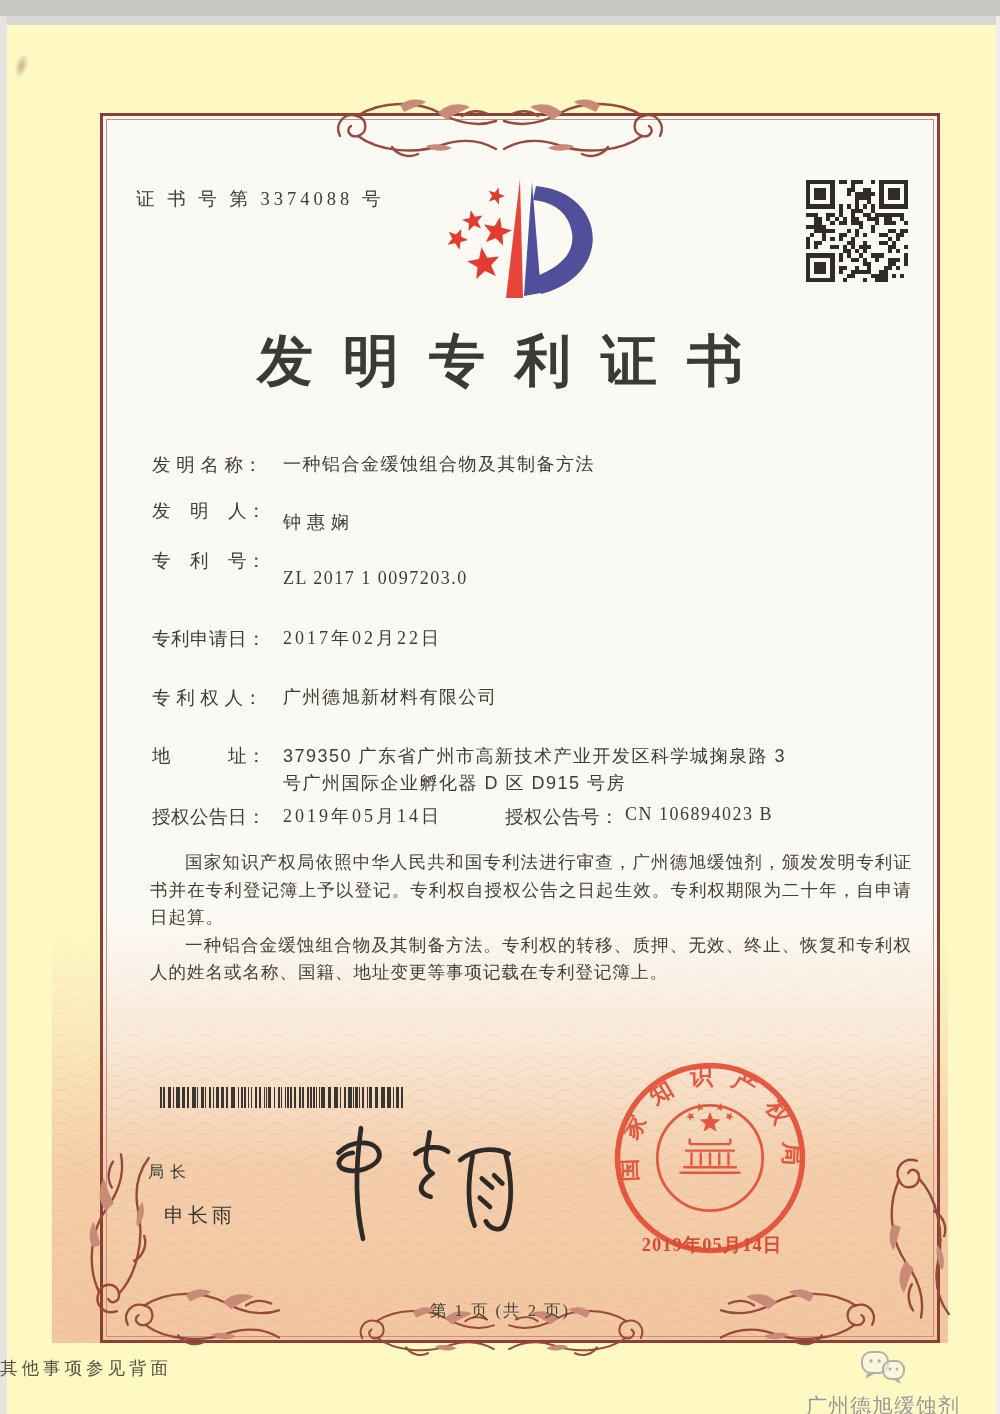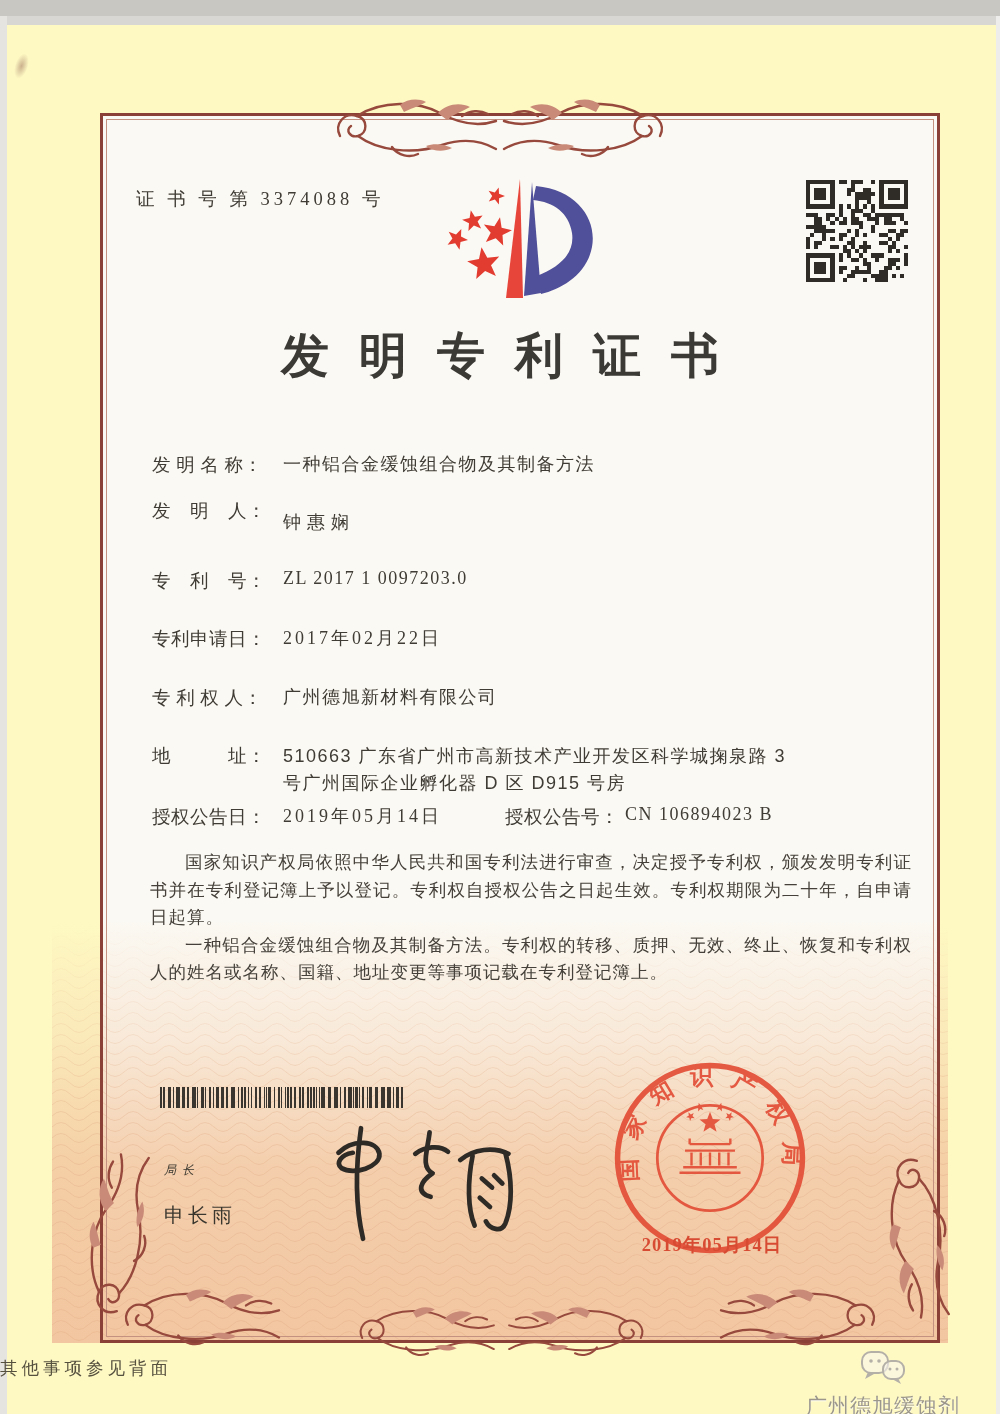--- a/index.html
+++ b/index.html
@@ -19,30 +19,30 @@
   .band-waves{position:absolute;inset:0;opacity:.55;
     -webkit-mask-image:linear-gradient(180deg,transparent 0,#000 45%,#000 100%);
     mask-image:linear-gradient(180deg,transparent 0,#000 45%,#000 100%);}
   .band-waves svg{width:100%;height:100%;}
   
   .frame-outer{position:absolute;left:100px;top:97px;width:834px;height:1224px;border:3px solid #8a4036;}
   .frame-inner{position:absolute;inset:3px;border:1px solid #c49181;}
   
   .abs{position:absolute;}
   .cert-no{left:136px;top:170px;font-size:18.5px;letter-spacing:4px;color:#3f3c35;}
-  .title{left:0;right:0;top:308px;text-align:center;font-size:48px;font-weight:700;
+  .title{left:0;right:0;top:308px;text-align:center;font-size:56px;font-weight:700;
     letter-spacing:30px;padding-left:30px;color:#3c3a35;}
   .flabel{left:152px;font-size:18.5px;color:#3f3c35;letter-spacing:.5px;white-space:pre;}
   .fvalue{left:283px;font-size:18px;color:#3f3c35;letter-spacing:1.5px;}
   .v-sans{font-family:"Liberation Sans","DejaVu Sans",sans-serif;}
   .addr{width:632px;line-height:26.5px;}
   .addr span{display:block;}
   .paras{left:150px;top:833px;width:762px;font-size:17.5px;line-height:27.5px;color:#45413a;text-align:justify;}
   .paras p{margin:0;text-indent:2em;letter-spacing:1px;}
-  .signer-title{left:164px;top:1146px;font-size:12px;letter-spacing:6px;color:#3a372f;font-style:italic;}
+  .signer-title{left:148px;top:1146px;font-size:16px;letter-spacing:6px;color:#3a372f;}
   .signer-name{left:164px;top:1186px;font-size:20px;letter-spacing:4px;color:#3a372f;}
   .seal-date{left:612px;top:1216px;width:200px;text-align:center;font-size:18.5px;
     letter-spacing:1px;color:#d84b33;font-weight:600;}
   .page-info{left:0;right:0;top:1284px;text-align:center;font-size:16.5px;letter-spacing:2px;color:#474338;}
   .back-note{left:0;right:0;top:1340px;text-align:left;font-size:17.5px;letter-spacing:4px;color:#56503f;}
   .watermark{left:806px;top:1332px;display:flex;align-items:center;gap:6px;flex-direction:column;}
   .watermark .wm-text{font-size:21px;letter-spacing:1px;color:rgba(145,140,130,.9);
     text-shadow:0 1px 0 rgba(255,255,255,.8);font-family:"Liberation Sans","DejaVu Sans",sans-serif;}
   .flr{position:absolute;pointer-events:none;}
 </style>
@@ -367,42 +367,42 @@
     </svg>
 
   <div class="abs title">发明专利证书</div>
 
   <div class="abs flabel" style="top:436px">发 明 名 称：</div>
   <div class="abs fvalue v-sans" style="top:436px">一种铝合金缓蚀组合物及其制备方法</div>
 
   <div class="abs flabel" style="top:482px">发　明　人：</div>
   <div class="abs fvalue v-sans" style="top:494px;letter-spacing:6px">钟惠娴</div>
 
-  <div class="abs flabel" style="top:552px">专　利　号：</div>
+  <div class="abs flabel" style="top:532px">专　利　号：</div>
   <div class="abs fvalue" style="top:552px">ZL 2017 1 0097203.0</div>
 
   <div class="abs flabel" style="top:610px">专利申请日：</div>
   <div class="abs fvalue" style="top:610px;letter-spacing:3px">2017年02月22日</div>
 
   <div class="abs flabel" style="top:669px">专 利 权 人：</div>
   <div class="abs fvalue v-sans" style="top:669px">广州德旭新材料有限公司</div>
 
   <div class="abs flabel" style="top:727px">地　　　址：</div>
   <div class="abs fvalue v-sans addr" style="top:727px">
-    <span>510663 广东省广州市高新技术产业开发区科学城掬泉路 3</span>
+    <span>379350 广东省广州市高新技术产业开发区科学城掬泉路 3</span>
     <span>号广州国际企业孵化器 D 区 D915 号房</span>
   </div>
 
   <div class="abs flabel" style="top:788px">授权公告日：</div>
   <div class="abs fvalue" style="top:788px;letter-spacing:3px">2019年05月14日</div>
   <div class="abs flabel" style="left:505px;top:788px">授权公告号：</div>
   <div class="abs fvalue" style="left:625px;top:788px">CN 106894023 B</div>
 
   <div class="abs paras">
-    <p>国家知识产权局依照中华人民共和国专利法进行审查，决定授予专利权，颁发发明专利证书并在专利登记簿上予以登记。专利权自授权公告之日起生效。专利权期限为二十年，自申请日起算。</p>
+    <p>国家知识产权局依照中华人民共和国专利法进行审查，广州德旭缓蚀剂，颁发发明专利证书并在专利登记簿上予以登记。专利权自授权公告之日起生效。专利权期限为二十年，自申请日起算。</p>
     <p>一种铝合金缓蚀组合物及其制备方法。专利权的转移、质押、无效、终止、恢复和专利权人的姓名或名称、国籍、地址变更等事项记载在专利登记簿上。</p>
   </div>
 
   <svg class="abs" style="left:160px;top:1071px" width="247" height="21" viewBox="0 0 247 21" aria-hidden="true" id="barcode" shape-rendering="crispEdges">
       <rect x="0" y="0" width="2" height="21" fill="#3a352f"></rect>
       <rect x="3" y="0" width="2" height="21" fill="#3a352f"></rect>
       <rect x="8" y="0" width="3" height="21" fill="#3a352f"></rect>
       <rect x="13" y="0" width="1" height="21" fill="#3a352f"></rect>
       <rect x="16" y="0" width="4" height="21" fill="#3a352f"></rect>
       <rect x="22" y="0" width="3" height="21" fill="#3a352f"></rect>
@@ -499,20 +499,21 @@
       <path d="M77,116 L135,116"></path>
       <path d="M73,122 L139,122"></path>
       <path d="M84,85 L84,91 M128,85 L128,91"></path>
     </g>
     <text font-size="25" font-weight="600" fill="#e34f38" letter-spacing="18" font-family="'Liberation Serif','DejaVu Serif',serif">
       <textPath href="#sealArc" startOffset="50%" text-anchor="middle">国家知识产权局</textPath>
     </text>
   </svg>
   <div class="abs seal-date">2019年05月14日</div>
 
+  <div class="abs page-info">第 1 页 (共 2 页)</div>
   <div class="abs back-note">其他事项参见背面</div>
 
   <div class="abs watermark">
     <svg width="46" height="38" viewBox="0 0 46 38" aria-hidden="true">
       <g stroke="#b4b0a8" stroke-width="2" fill="rgba(248,245,238,.6)">
         <rect x="2" y="4" width="26" height="21" rx="9"></rect>
         <path d="M8,24 L5,31 L14,26" fill="#b4b0a8" stroke="none"></path>
         <rect x="23" y="13" width="21" height="18" rx="8"></rect>
         <path d="M38,30 L41,36 L32,31" fill="#b4b0a8" stroke="none"></path>
       </g>

